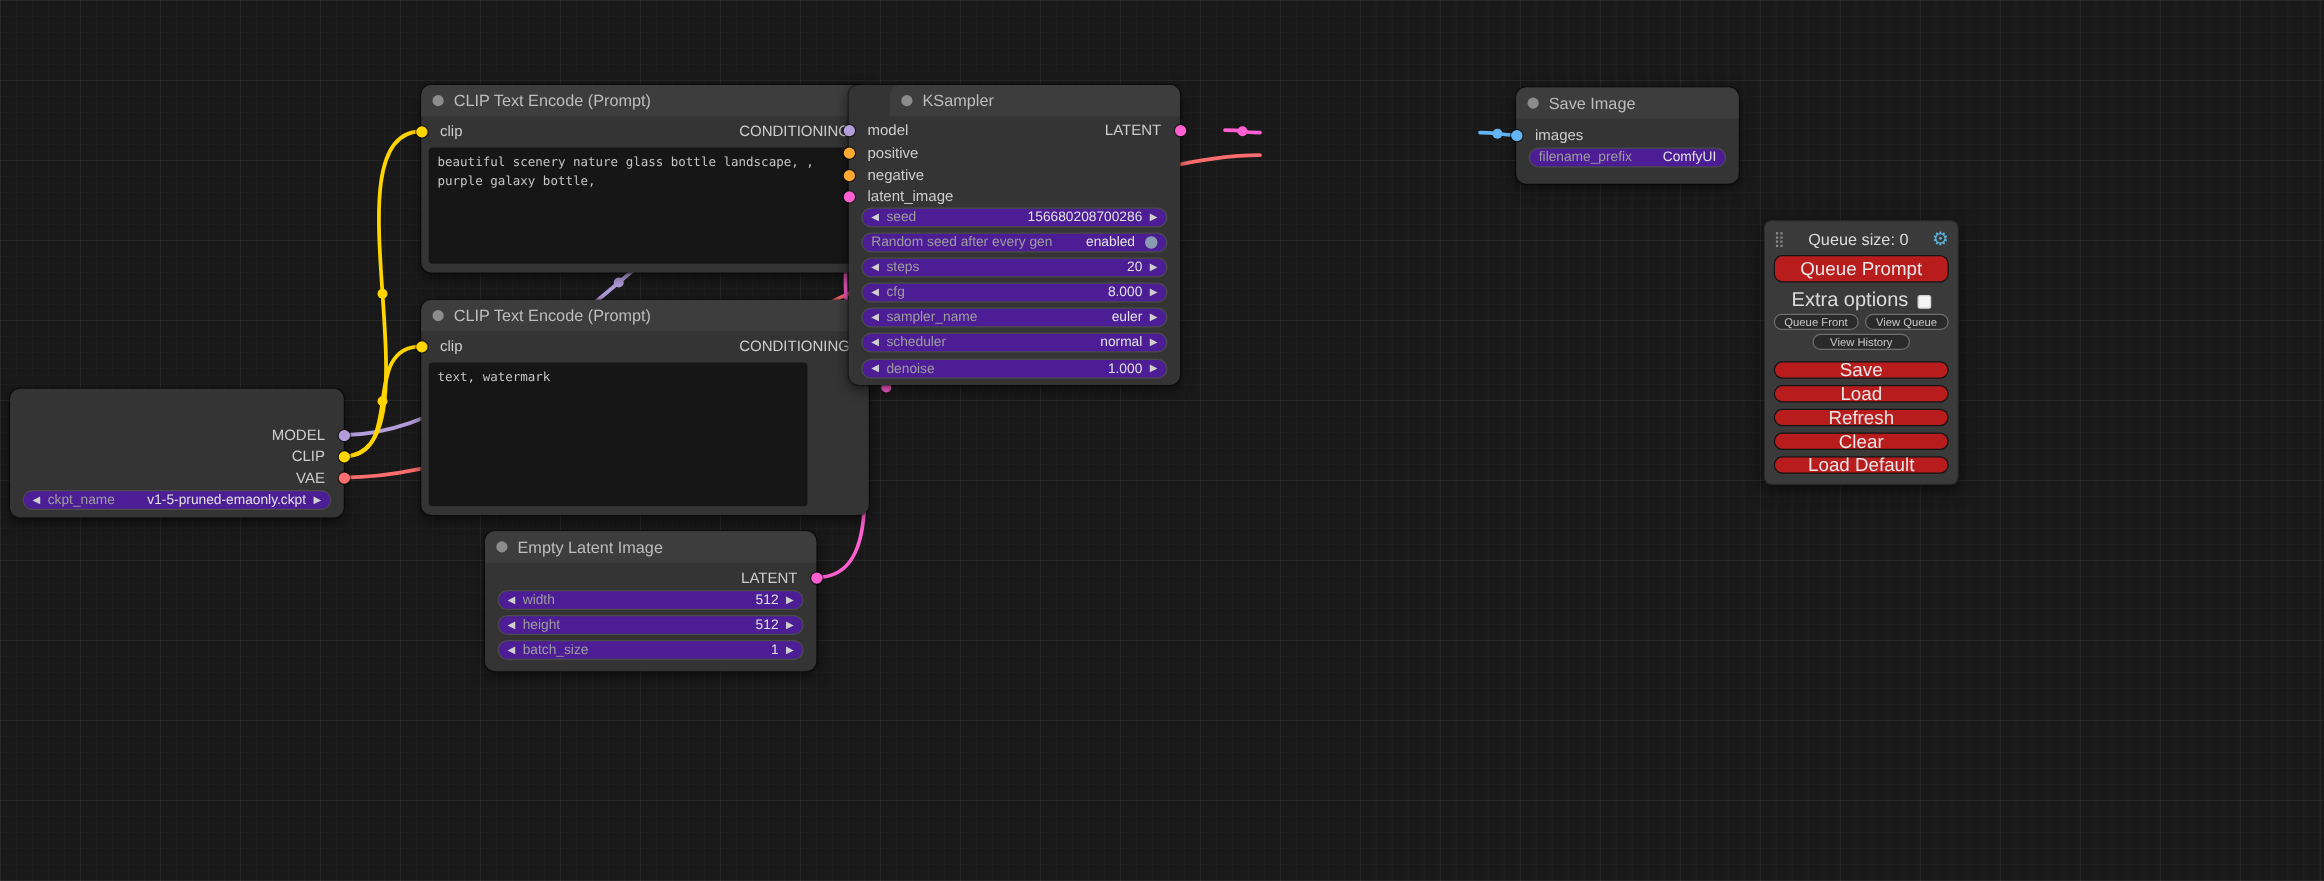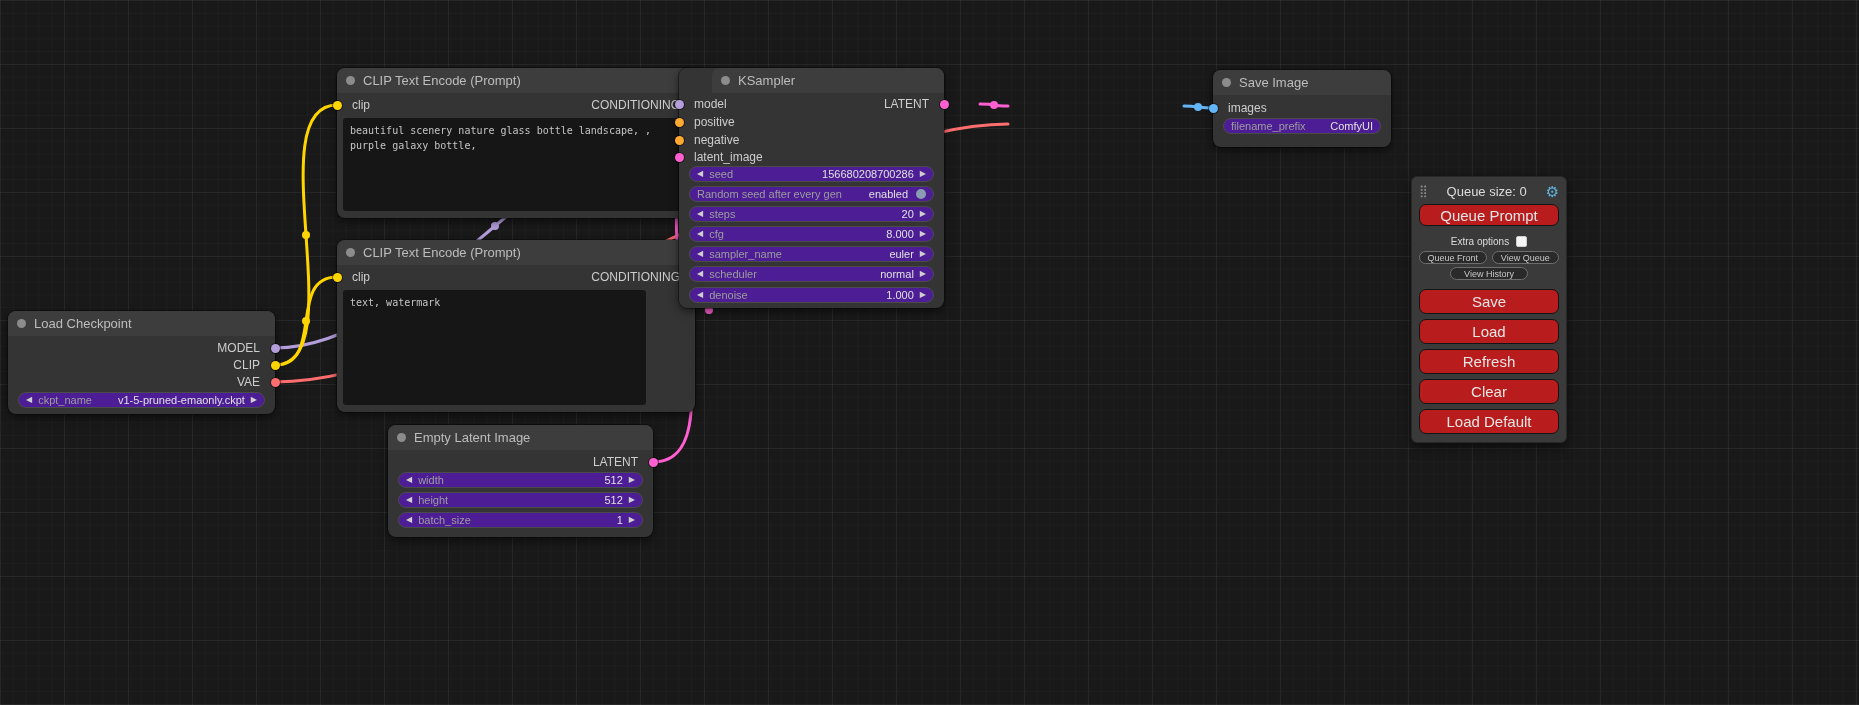--- a/index.html
+++ b/index.html
@@ -66,30 +66,30 @@
   .drag-handle { color:#8a8a8a; font-size:12px; line-height:1; cursor:grab; }
   .queue-size { flex:1; text-align:center; font-size:13px; color:#dcdcdc; }
   .gear { color:var(--accent-color,#5db3dd); font-size:15px; line-height:1; cursor:pointer; }
   button { font-family:"Liberation Sans", sans-serif; cursor:pointer; }
   .btn {
     display:flex; align-items:center; justify-content:center; width:100%;
     background:#b91c1c; border:1px solid #141414; border-radius:7px;
     color:#e6e6e6; font-size:15px;
   }
   .btn-queue-prompt { height:22px; margin-top:4px; font-size:15px; }
-  .extra-row { display:flex; align-items:center; justify-content:center; gap:7px; margin-top:8px; height:14px; font-size:10px; color:#dcdcdc; }
+  .extra-row { display:flex; align-items:center; justify-content:center; gap:7px; margin-top:8px; height:14px; font-size:16px; color:#dcdcdc; }
   .checkbox { width:11px; height:11px; background:#f5f5f5; border:1px solid #cfcfcf; border-radius:2px; cursor:pointer; }
   .small-btns { display:flex; gap:5px; margin-top:3px; }
   .sbtn {
     flex:1; height:13px; display:flex; align-items:center; justify-content:center;
     font-size:9px; color:#c9c9c9; background:#2a2a2a; border:1px solid #6e6e6e; border-radius:7px;
   }
   .sbtn.view-history { flex:none; width:78px; margin:3px auto 0; display:flex; }
   .menu-stack { display:flex; flex-direction:column; gap:5px; margin-top:9px; }
-  .btn-big { height:25px;text-align:right; }
+  .btn-big { height:14px;text-align:right; }
 </style>
 </head>
 <body>
 
 <div class="canvas">
 
   <svg class="links" viewBox="0 0 1859 705">
     <path d="M275 348 C425 348 565 104 715 104" style="stroke:var(--model-color)"></path>
     <path d="M275 365 C355 365 257 105 337 105" style="stroke:var(--clip-color)"></path>
     <path d="M275 365 C325 365 287 277 337 277" style="stroke:var(--clip-color)"></path>
@@ -106,24 +106,20 @@
       <circle cx="641" cy="253" r="4" style="fill:var(--vae-color)"></circle>
       <circle cx="705" cy="113" r="4" style="fill:var(--conditioning-color)"></circle>
       <circle cx="705" cy="208" r="4" style="fill:var(--conditioning-color)"></circle>
       <circle cx="709" cy="310" r="4" style="fill:var(--latent-color)"></circle>
       <circle cx="994" cy="105" r="4" style="fill:var(--latent-color)"></circle>
       <circle cx="1198" cy="107" r="4" style="fill:var(--image-color)"></circle>
     </g>
   </svg>
 
   <div class="node" style="left:8px; top:311px; width:267px; height:103px;">
-    <div class="titlebar">
-      <span class="collapse-dot"></span>
-      <span class="title">Load Checkpoint</span>
-    </div>
     <div class="slot out" style="top:29px;">
       <span>MODEL</span>
       <span class="dot" style="background:var(--model-color)"></span>
     </div>
     <div class="slot out" style="top:46px;">
       <span>CLIP</span>
       <span class="dot" style="background:var(--clip-color)"></span>
     </div>
     <div class="slot out" style="top:63px;">
       <span>VAE</span>

